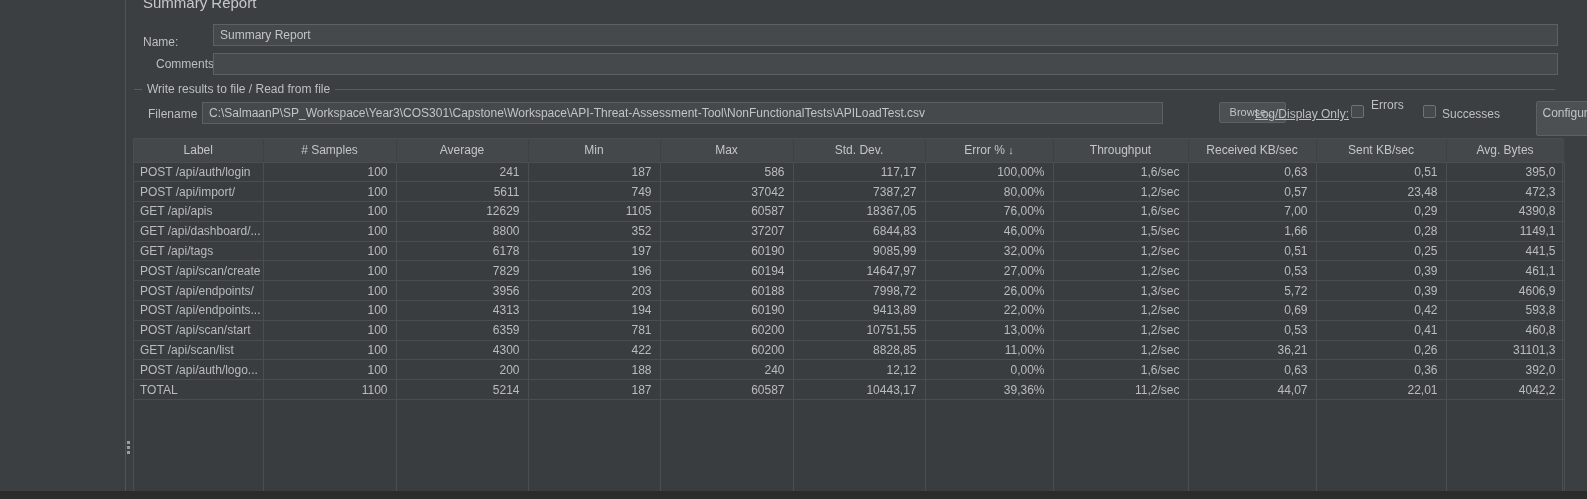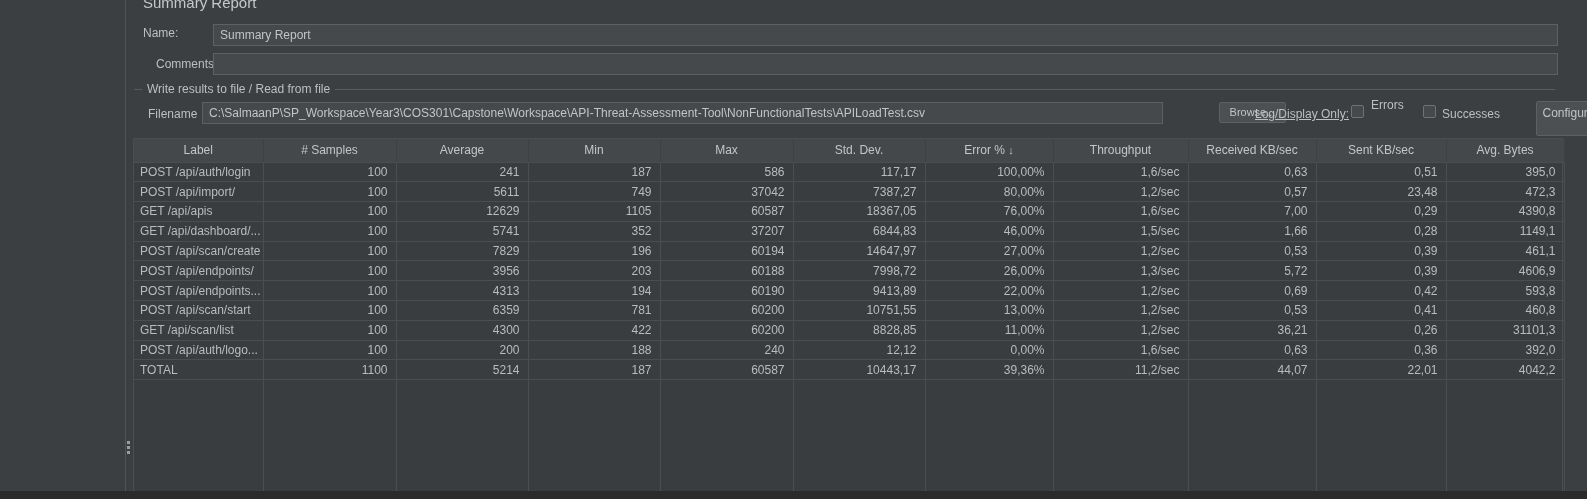--- a/index.html
+++ b/index.html
@@ -57,21 +57,21 @@
   <div class="left-panel"></div>
   <div class="v-divider"></div>
   <div class="splitter">
       <i></i>
       <i></i>
       <i></i>
     </div>
 
   <div class="title">Summary Report</div>
 
-  <span class="lbl" style="left:143px;top:26px;">Name:</span>
+  <span class="lbl" style="left:143px;top:35px;">Name:</span>
   <input id="name-input" class="text-input" type="text" value="Summary Report" style="">
 
   <span class="lbl" style="left:156px;top:57px;">Comments:</span>
   <input id="comments-input" class="text-input" type="text" value="" style="">
 
   <div class="groupbox-title">
     <span class="seg short"></span>
     <span class="gb-text">Write results to file / Read from file</span>
     <span class="seg long"></span>
   </div>
@@ -157,29 +157,42 @@
             <td>18367,05</td>
             <td>76,00%</td>
             <td>1,6/sec</td>
             <td>7,00</td>
             <td>0,29</td>
             <td>4390,8</td>
           </tr>
           <tr>
             <td>GET /api/dashboard/...</td>
             <td>100</td>
-            <td>5741</td>
+            <td>8800</td>
             <td>352</td>
             <td>37207</td>
             <td>6844,83</td>
             <td>46,00%</td>
             <td>1,5/sec</td>
             <td>1,66</td>
             <td>0,28</td>
             <td>1149,1</td>
+          </tr>
+          <tr>
+            <td>GET /api/tags</td>
+            <td>100</td>
+            <td>6178</td>
+            <td>197</td>
+            <td>60190</td>
+            <td>9085,99</td>
+            <td>32,00%</td>
+            <td>1,2/sec</td>
+            <td>0,51</td>
+            <td>0,25</td>
+            <td>441,5</td>
           </tr>
           <tr>
             <td>POST /api/scan/create</td>
             <td>100</td>
             <td>7829</td>
             <td>196</td>
             <td>60194</td>
             <td>14647,97</td>
             <td>27,00%</td>
             <td>1,2/sec</td>

